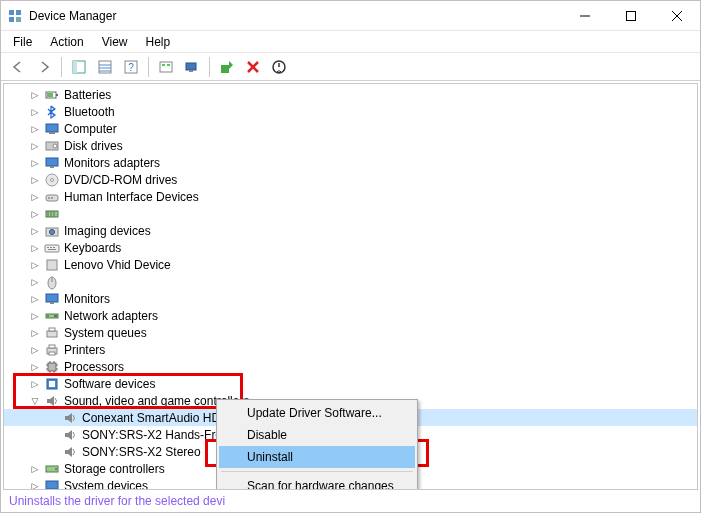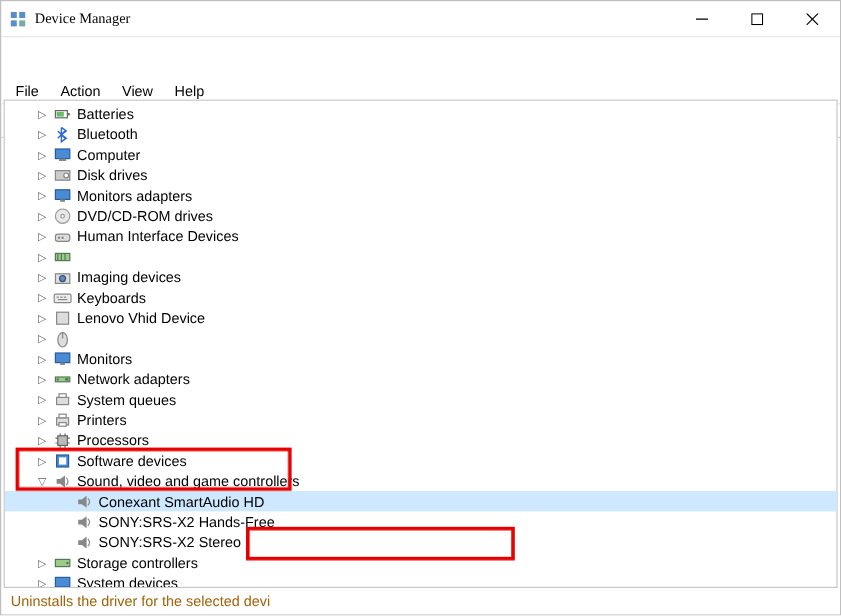--- a/index.html
+++ b/index.html
@@ -1,23 +1,23 @@
 <!DOCTYPE html>
 <html><head>
 <meta charset="utf-8">
 <style>
   * { box-sizing: border-box; }
   html, body { margin: 0; padding: 0; font-family: "Segoe UI", Tahoma, sans-serif; font-size: 12px; color: #000; background: #fff; }
   .window { width: 701px; height: 513px; border: 1px solid #bfbfbf; position: relative; overflow: hidden; background:#fff;}
-  .titlebar { display:flex; align-items:center; height:30px; padding:0 0 0 6px; border-bottom:1px solid #e6e6e6;font-family:Liberation Serif, serif;}
+  .titlebar { display:flex; align-items:center; height:30px; padding:0 0 0 6px; border-bottom:1px solid #e6e6e6;}
   .titlebar .appicon { width:16px; height:16px; margin-right:6px; display:flex; align-items:center; justify-content:center;}
   .titlebar .title { flex:1; font-size:12px; }
   .winbtns { display:flex; height:100%; }
   .winbtn { width:46px; display:flex; align-items:center; justify-content:center; }
-  .menubar { display:flex; gap:2px; padding:2px 4px; border-bottom:1px solid #e6e6e6; height:22px; align-items:center;margin-top:34px;}
+  .menubar { display:flex; gap:2px; padding:2px 4px; border-bottom:1px solid #e6e6e6; height:22px; align-items:center;}
   .menubar .mitem { padding:2px 8px; }
   .toolbar { display:flex; align-items:center; height:28px; padding:0 4px; border-bottom:1px solid #d0d0d0; gap:0;}
   .tbtn { width:24px; height:24px; display:flex; align-items:center; justify-content:center; margin:0 1px;}
   .tsep { width:1px; height:20px; background:#c8c8c8; margin:0 4px;}
   .body { position:absolute; top:82px; left:2px; right:2px; bottom:22px; border:1px solid #c8c8c8; overflow:hidden; background:#fff;}
   .tree { position:absolute; inset:0; overflow-y:auto; overflow-x:hidden; padding:2px 0 2px 0;}
   .tree::-webkit-scrollbar { width:17px;}
   .tree::-webkit-scrollbar-track { background:#f0f0f0;}
   .tree::-webkit-scrollbar-thumb { background:#c1c1c1; border:1px solid #a8a8a8;}
   .node { display:flex; align-items:center; height:17px; padding-right:4px; white-space:nowrap;}
@@ -25,21 +25,21 @@
   .node .tw { width:14px; height:14px; display:flex; align-items:center; justify-content:center; color:#606060; font-size:9px;}
   .node .ic { width:16px; height:16px; margin:0 4px 0 2px; display:flex; align-items:center; justify-content:center;}
   .node .lbl { }
   .node.sel { background:#cde8ff;}
   .node.sel .lbl { }
   .hl1 { position:absolute; border:3px solid #e60000; pointer-events:none; z-index:5;}
   .ctxmenu { position:absolute; background:#f0f0f0; border:1px solid #a8a8a8; box-shadow:2px 2px 3px rgba(0,0,0,0.25); z-index:10; padding:2px;}
   .ctxitem { height:22px; display:flex; align-items:center; padding:0 20px 0 28px; font-size:12px; white-space:nowrap;}
   .ctxitem.sel { background:#91c9f7;}
   .ctxsep { height:1px; background:#d0d0d0; margin:3px 2px;}
-  .statusbar { position:absolute; left:2px; right:2px; bottom:1px; height:20px; display:flex; align-items:center; padding:0 6px; font-size:12px; color:#a16207; background:#fff;}
+  .statusbar { position:absolute; left:2px; right:2px; bottom:1px; height:20px; display:flex; align-items:center; padding:0 6px; font-size:12px; color:#8b5cf6; background:#fff;}
   svg { display:block;}
 </style>
 </head>
 <body>
 
 <div class="window">
 
   <div class="titlebar">
     <span class="appicon">
       <svg width="16" height="16" viewBox="0 0 16 16">
@@ -422,20 +422,28 @@
               <rect x="2" y="3" width="12" height="8" fill="#4a8bd6" stroke="#2a5a9a"></rect>
               <rect x="5" y="11" width="6" height="2" fill="#888"></rect>
             </svg>
           </span>
           <span class="lbl">System devices</span>
         </div>
       </div>
 
     <div class="hl1" style="left:9px; top:289px; width:230px; height:36px;"></div>
 
+    <div class="ctxmenu" style="left:212px; top:315px; width:202px;">
+      <div class="ctxitem">Update Driver Software...</div>
+      <div class="ctxitem">Disable</div>
+      <div class="ctxitem sel">Uninstall</div>
+      <div class="ctxsep"></div>
+      <div class="ctxitem">Scan for hardware changes</div>
+
+    </div>
 
     <div class="hl1" style="left:201px; top:355px; width:224px; height:28px;"></div>
   </div>
 
   <div class="statusbar">
     <span>Uninstalls the driver for the selected devi</span>
   </div>
 
 </div>
 

